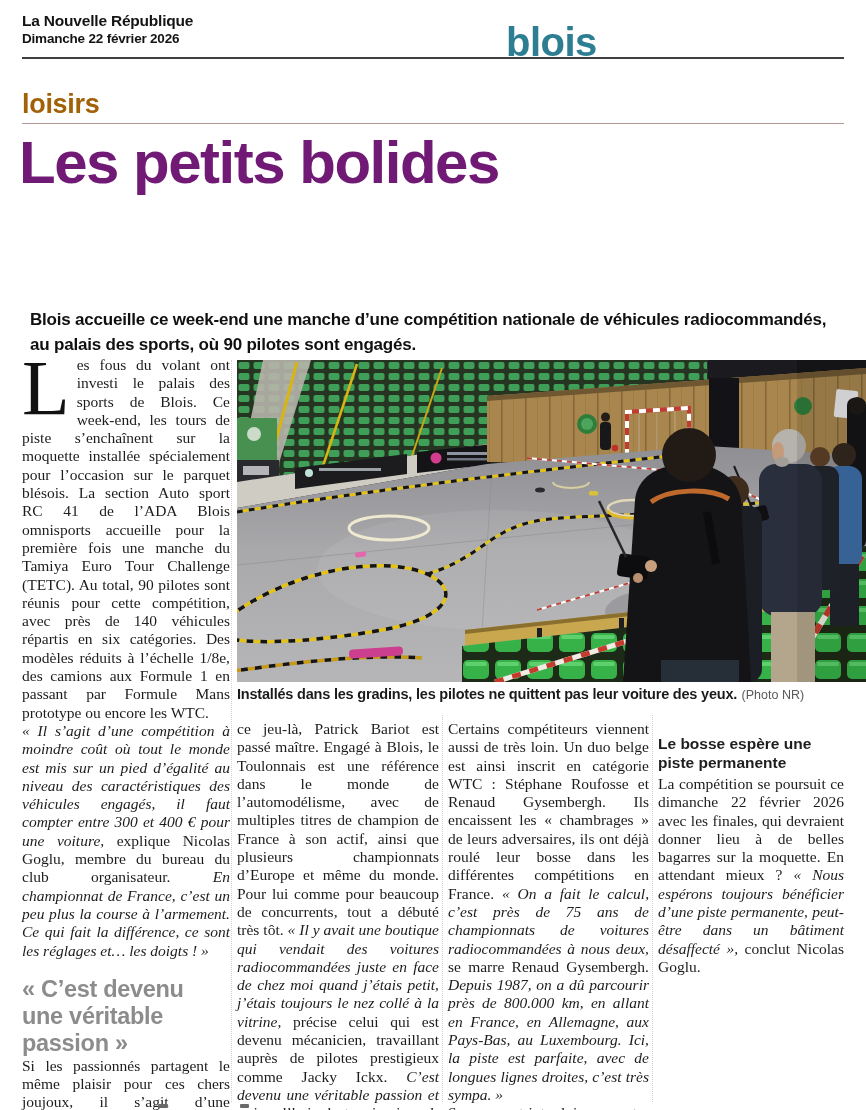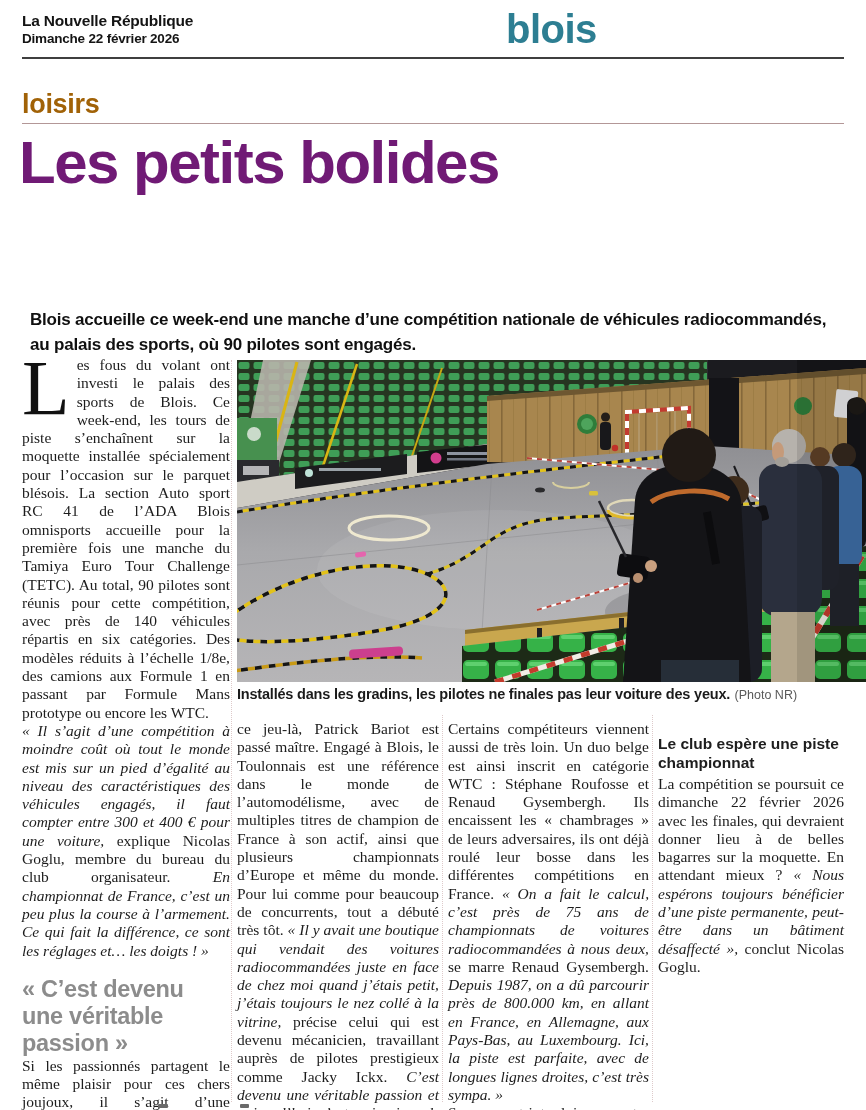--- a/index.html
+++ b/index.html
@@ -4,21 +4,21 @@
 <style>
   html,body{margin:0;padding:0;background:#ffffff;}
   body{width:866px;height:1110px;position:relative;overflow:hidden;
        font-family:"Liberation Serif",serif;color:#1d1d1d;}
   .abs{position:absolute;}
 
   
   .mh-left{left:22px;top:11px;font-family:"Liberation Sans",sans-serif;font-weight:bold;color:#141414;}
   .mh-paper{font-size:15.5px;line-height:19px;letter-spacing:-0.2px;}
   .mh-date{font-size:13.5px;line-height:17px;letter-spacing:-0.2px;}
-  .mh-section{left:506px;top:7px;font-family:"Liberation Sans",sans-serif;font-weight:bold;
+  .mh-section{left:506px;top:20px;font-family:"Liberation Sans",sans-serif;font-weight:bold;
               font-size:40px;color:#2d7e92;letter-spacing:-0.5px;}
   .header-rule{left:22px;top:57px;width:822px;height:2px;background:#3f3f3f;}
 
   
   .rubric{left:22px;top:89px;font-family:"Liberation Sans",sans-serif;font-weight:bold;
           font-size:27px;color:#a16207;letter-spacing:-0.3px;}
   .rubric-rule{left:22px;top:123px;width:822px;height:1px;background:#b39797;}
   .headline{left:19px;top:131px;width:836px;font-family:"Liberation Sans",sans-serif;
             font-weight:bold;font-size:60px;line-height:63px;letter-spacing:-1.5px;color:#701a75;margin:0;}
   .standfirst{left:22px;top:299px;width:816px;margin:8px;font-family:"Liberation Sans",sans-serif;
@@ -255,33 +255,33 @@
           <rect x="381" y="195" width="31" height="23" rx="4" fill="#0d0d10" transform="rotate(8 396 206)"></rect>
           <line x1="389" y1="197" x2="362" y2="141" stroke="#27272b" stroke-width="2.5"></line>
           <circle cx="414" cy="206" r="6" fill="#c9a07f"></circle>
           <circle cx="401" cy="218" r="5" fill="#b98f70"></circle>
           <rect x="424" y="300" width="78" height="22" fill="#2a3441" opacity="0.8"></rect>
         </g>
       </g>
       <rect x="560" y="0" width="69" height="322" fill="#000000" opacity="0.10"></rect>
     </svg>
   </figure>
-  <figcaption class="abs caption"><span class="cap-b">Installés dans les gradins, les pilotes ne finales pas leur voiture des yeux.</span> <span class="cap-c">(Photo NR)</span></figcaption>
+  <figcaption class="abs caption"><span class="cap-b">Installés dans les gradins, les pilotes ne quittent pas leur voiture des yeux.</span> <span class="cap-c">(Photo NR)</span></figcaption>
 
   <div class="abs col col2">
     <p><span>ce jeu-là, Patrick Bariot est passé maître. Engagé à Blois, le Toulonnais est une référence dans le monde de l’automodélisme, avec de multiples titres de champion de France à son actif, ainsi que plusieurs championnats d’Europe et même du monde. Pour lui comme pour beaucoup de concurrents, tout a débuté très tôt. </span><span class="it">« Il y avait une boutique qui vendait des voitures radiocommandées juste en face de chez moi quand j’étais petit, j’étais toujours le nez collé à la vitrine, </span><span>précise celui qui est devenu mécanicien, travaillant auprès de pilotes prestigieux comme Jacky Ickx. </span><span class="it">C’est devenu une véritable passion et aujourd’hui, c’est moi qui vends des pièces détachées pour les petites voitures. »</span></p>
   </div>
 
   <div class="abs col col3">
     <p><span>Certains compétiteurs viennent aussi de très loin. Un duo belge est ainsi inscrit en catégorie WTC : Stéphane Roufosse et Renaud Gysembergh. Ils encaissent les « chambrages » de leurs adversaires, ils ont déjà roulé leur bosse dans les différentes compétitions en France. </span><span class="it">« On a fait le calcul, c’est près de 75 ans de championnats de voitures radiocommandées à nous deux, </span><span>se marre Renaud Gysembergh. </span><span class="it">Depuis 1987, on a dû parcourir près de 800.000 km, en allant en France, en Allemagne, aux Pays-Bas, au Luxembourg. Ici, la piste est parfaite, avec de longues lignes droites, c’est très sympa. »</span></p>
     <p><span>Son compatriote, lui, se montre encore plus déterminé. </span></p>
   </div>
 
   <div class="abs col col4">
-    <h3 class="col-subhead">Le club espère une piste championnat</h3>
+    <h3 class="col-subhead">Le bosse espère une piste permanente</h3>
     <p><span>La compétition se poursuit ce dimanche 22 février 2026 avec les finales, qui devraient donner lieu à de belles bagarres sur la moquette. En attendant mieux ? </span><span class="it">« Nous espérons toujours bénéficier d’une piste permanente, peut-être dans un bâtiment désaffecté », </span><span>conclut Nicolas Goglu.</span></p>
 
   </div>
 
   <div class="abs cutmark" style="left:158px;top:1104px;width:10px;"></div>
   <div class="abs cutmark" style="left:240px;top:1104px;width:9px;"></div>
 
 </div>
 
 </body></html>

